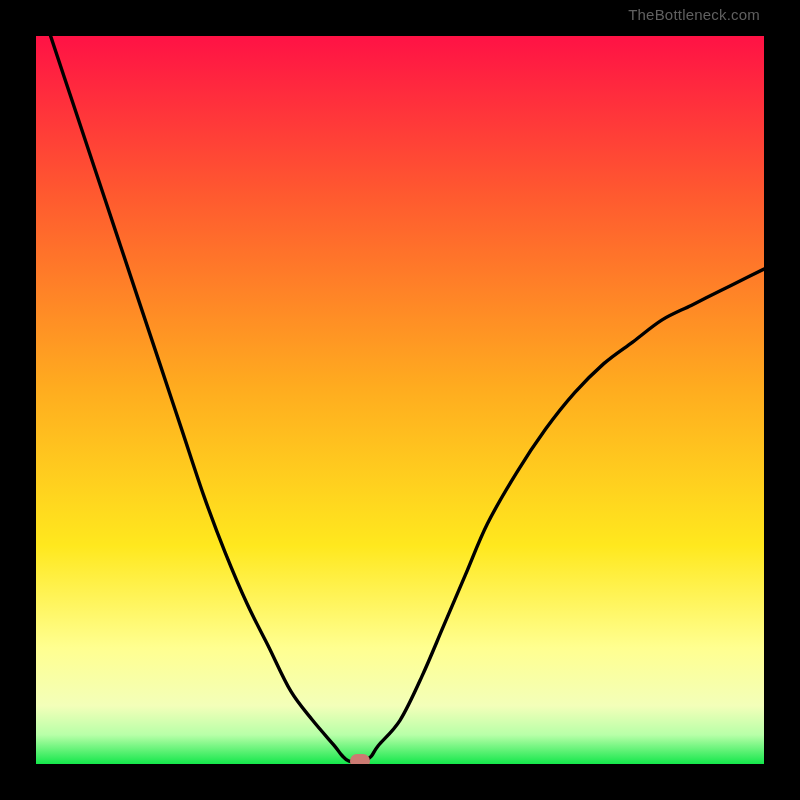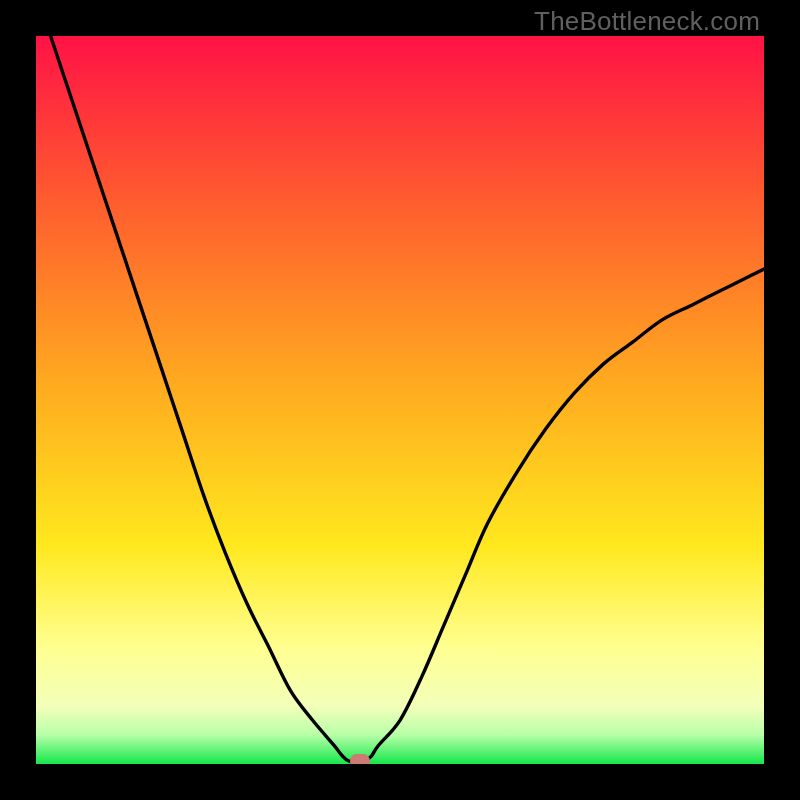--- a/index.html
+++ b/index.html
@@ -1,19 +1,19 @@
 <!DOCTYPE html>
 <html><head>
 <meta charset="utf-8">
 <style>
   html,body{margin:0;padding:0;width:800px;height:800px;overflow:hidden;background:#fff;font-family:Arial,Helvetica,sans-serif}
   .frame{position:absolute;left:0;top:0;width:800px;height:800px;background:#000}
   .plot{position:absolute;left:36px;top:36px;width:728px;height:728px;overflow:hidden}
   .grad{position:absolute;left:0;top:0;width:728px;height:728px}
-  .attrib{position:absolute;right:40px;top:6px;color:#606060;font-size:26px;font-family:Arial,Helvetica,sans-serif;letter-spacing:0.2px}
+  .attrib{position:absolute;right:40px;top:6px;color:#606060;font-size:15px;font-family:Arial,Helvetica,sans-serif;letter-spacing:0.2px}
   svg{position:absolute;left:0;top:0}
   .marker{position:absolute;width:20px;height:14px;border-radius:7px;background:#cc7a72;transform:translate(-50%,-50%)}
 </style>
 </head>
 <body>
 
 <div class="frame">
   <div class="attrib">TheBottleneck.com</div>
   <div class="plot">
     <svg class="grad" viewBox="0 0 728 728" preserveAspectRatio="none">

